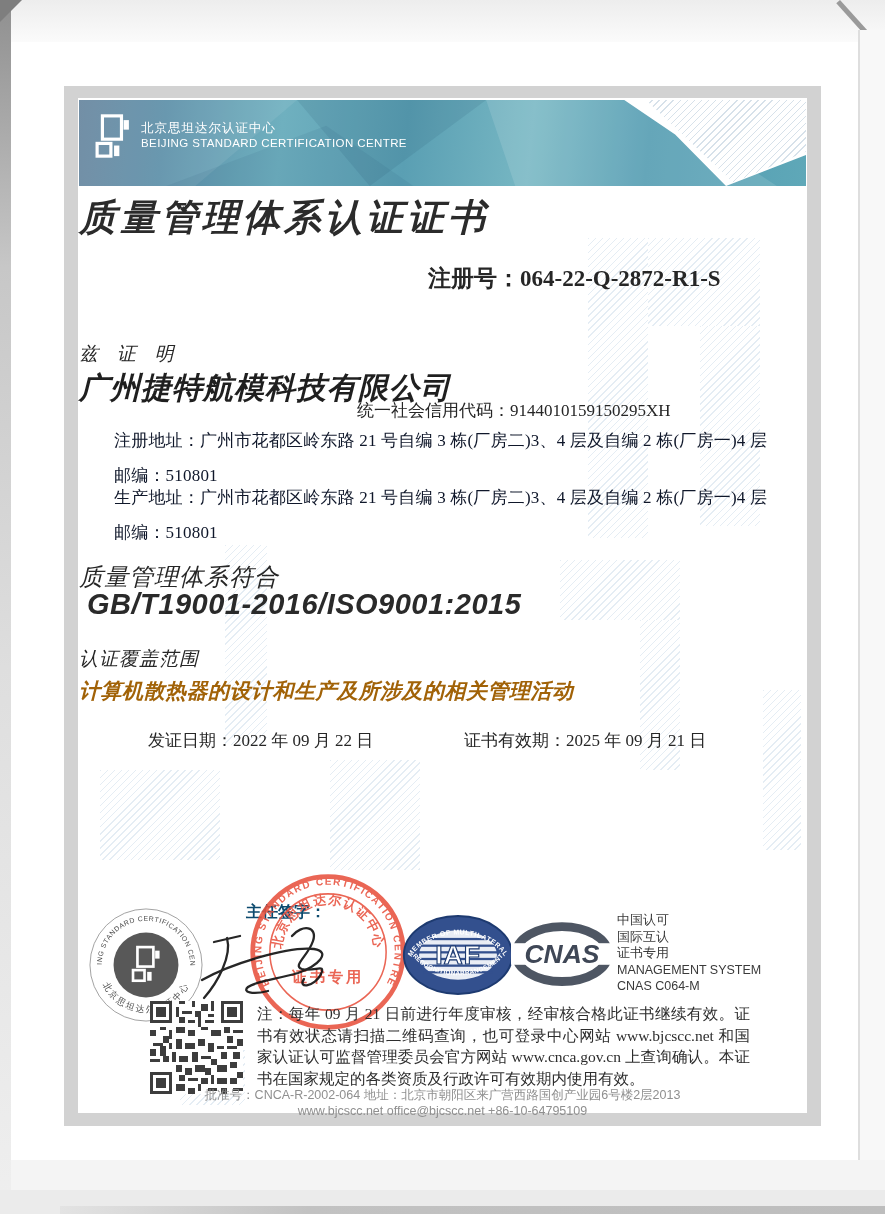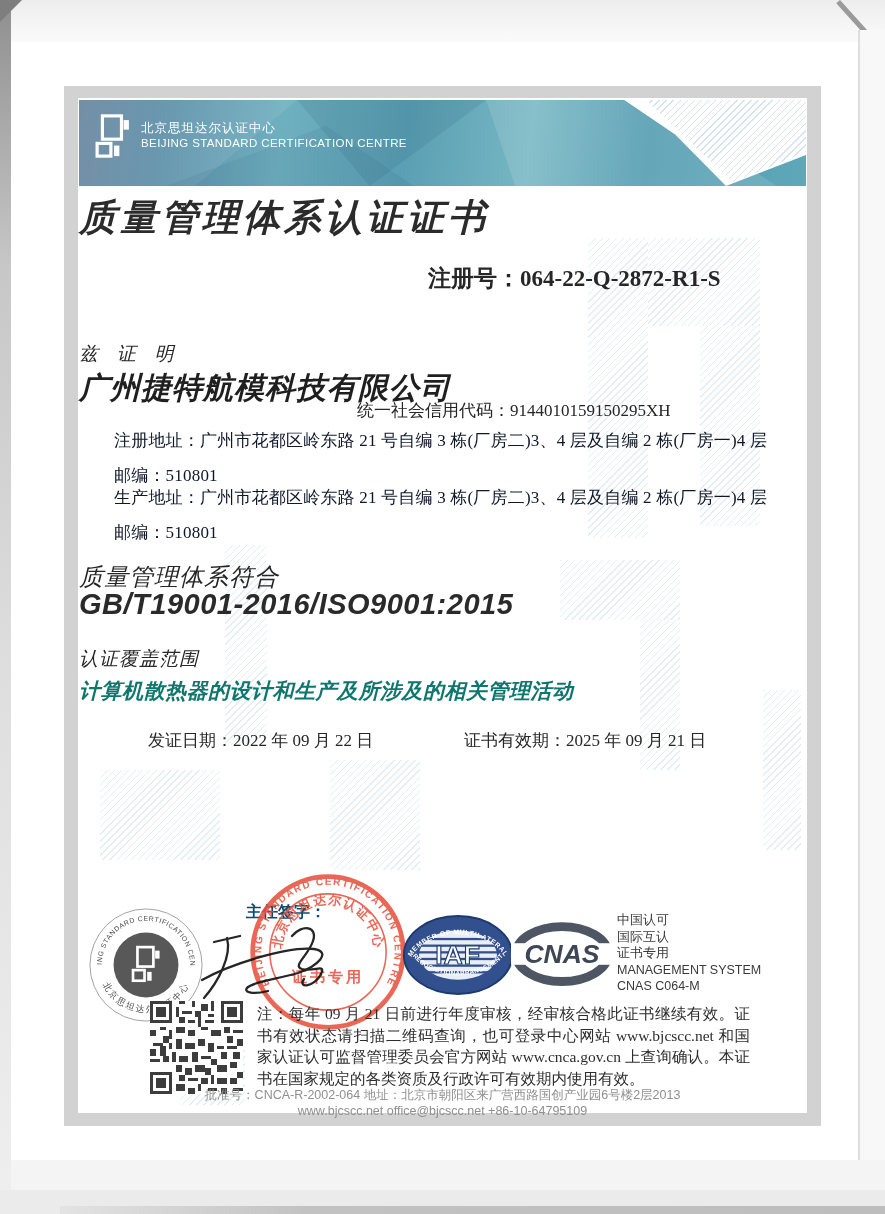--- a/index.html
+++ b/index.html
@@ -50,23 +50,23 @@
   .col{position:absolute;left:79px;width:660px;text-align:left;color:#262626;font-style:italic;}
   .abs{position:absolute;color:#262626;}
   .title{top:193px;font-size:37px;font-weight:bold;letter-spacing:4px;color:#2b2b2b;}
   .regno{left:428px;top:263px;font-size:23px;font-weight:bold;}
   .certify{top:341px;font-size:19px;letter-spacing:7px;}
   .company{top:348px;font-size:30px;font-weight:bold;letter-spacing:1px;color:#1f1f1f;margin-top:20px;}
   .credit{left:357px;top:399px;font-size:17px;}
   .addr{left:114px;font-size:17px;letter-spacing:.2px;color:#0f172a;}
   .a1{top:429px;} .p1{top:464px;} .a2{top:486px;text-align:center;} .p2{top:521px;}
   .stdintro{top:561px;font-size:24px;letter-spacing:1px;}
-  .standard{top:588px;font-size:29px;font-weight:bold;font-family:"Liberation Sans","DejaVu Sans",sans-serif;letter-spacing:.5px;color:#2a2a2a;}
+  .standard{top:588px;font-size:29px;font-weight:bold;font-family:"Liberation Sans","DejaVu Sans",sans-serif;letter-spacing:.5px;color:#2a2a2a;padding-left:8px;}
   .scopelabel{top:646px;font-size:19px;letter-spacing:1px;}
-  .scope{top:677px;font-size:21px;font-weight:bold;letter-spacing:.5px;color:#0f766e;}
+  .scope{top:677px;font-size:21px;font-weight:bold;letter-spacing:.5px;color:#a16207;}
   .issue{left:148px;top:729px;font-size:17px;}
   .valid{left:464px;top:729px;font-size:17px;}
   .director{left:246px;top:902px;font-size:16px;font-weight:bold;color:#0c4a6e;}
 
   .svgabs{position:absolute;}
   .cnas-info{left:617px;top:912px;font-family:"Liberation Sans","DejaVu Sans",sans-serif;color:#3a3a3a;}
   .cnas-info .cn{font-size:13px;line-height:16.5px;}
   .cnas-info .en{font-size:12.5px;line-height:16px;}
 
   .note{left:257px;top:1003px;width:493px;font-size:15.5px;line-height:21.5px;text-align:justify;color:#2d2d2d;}

